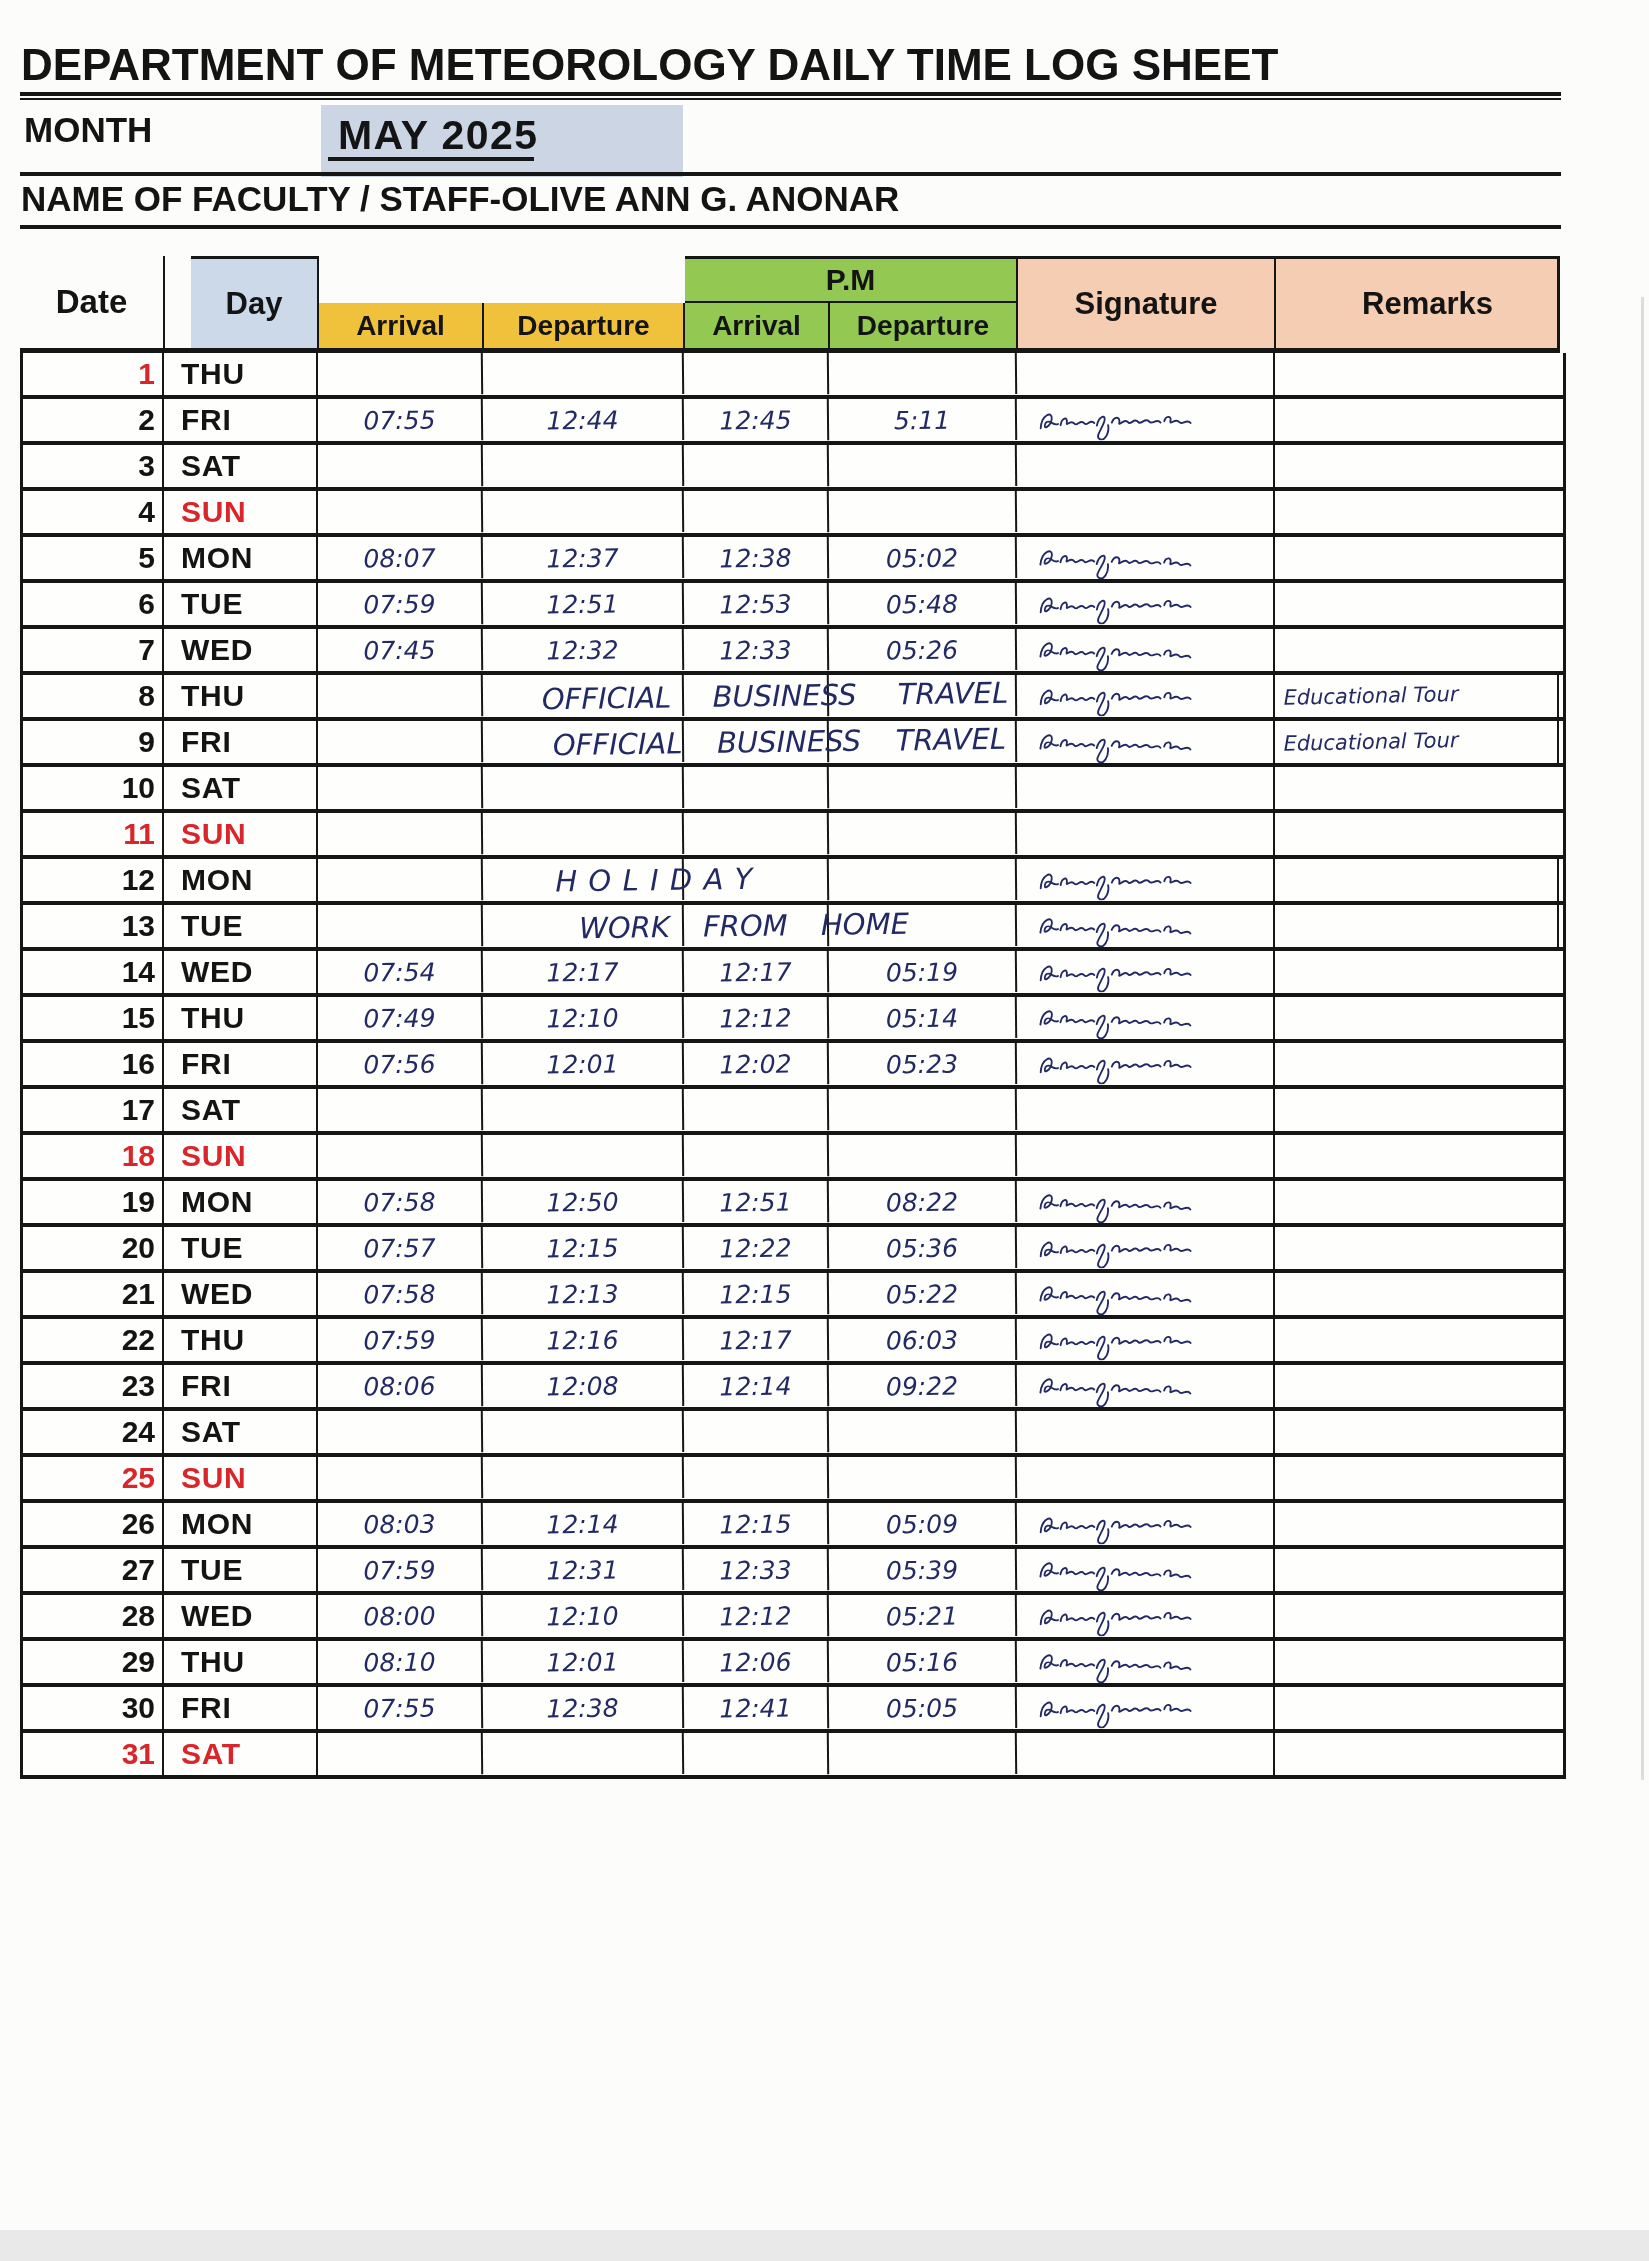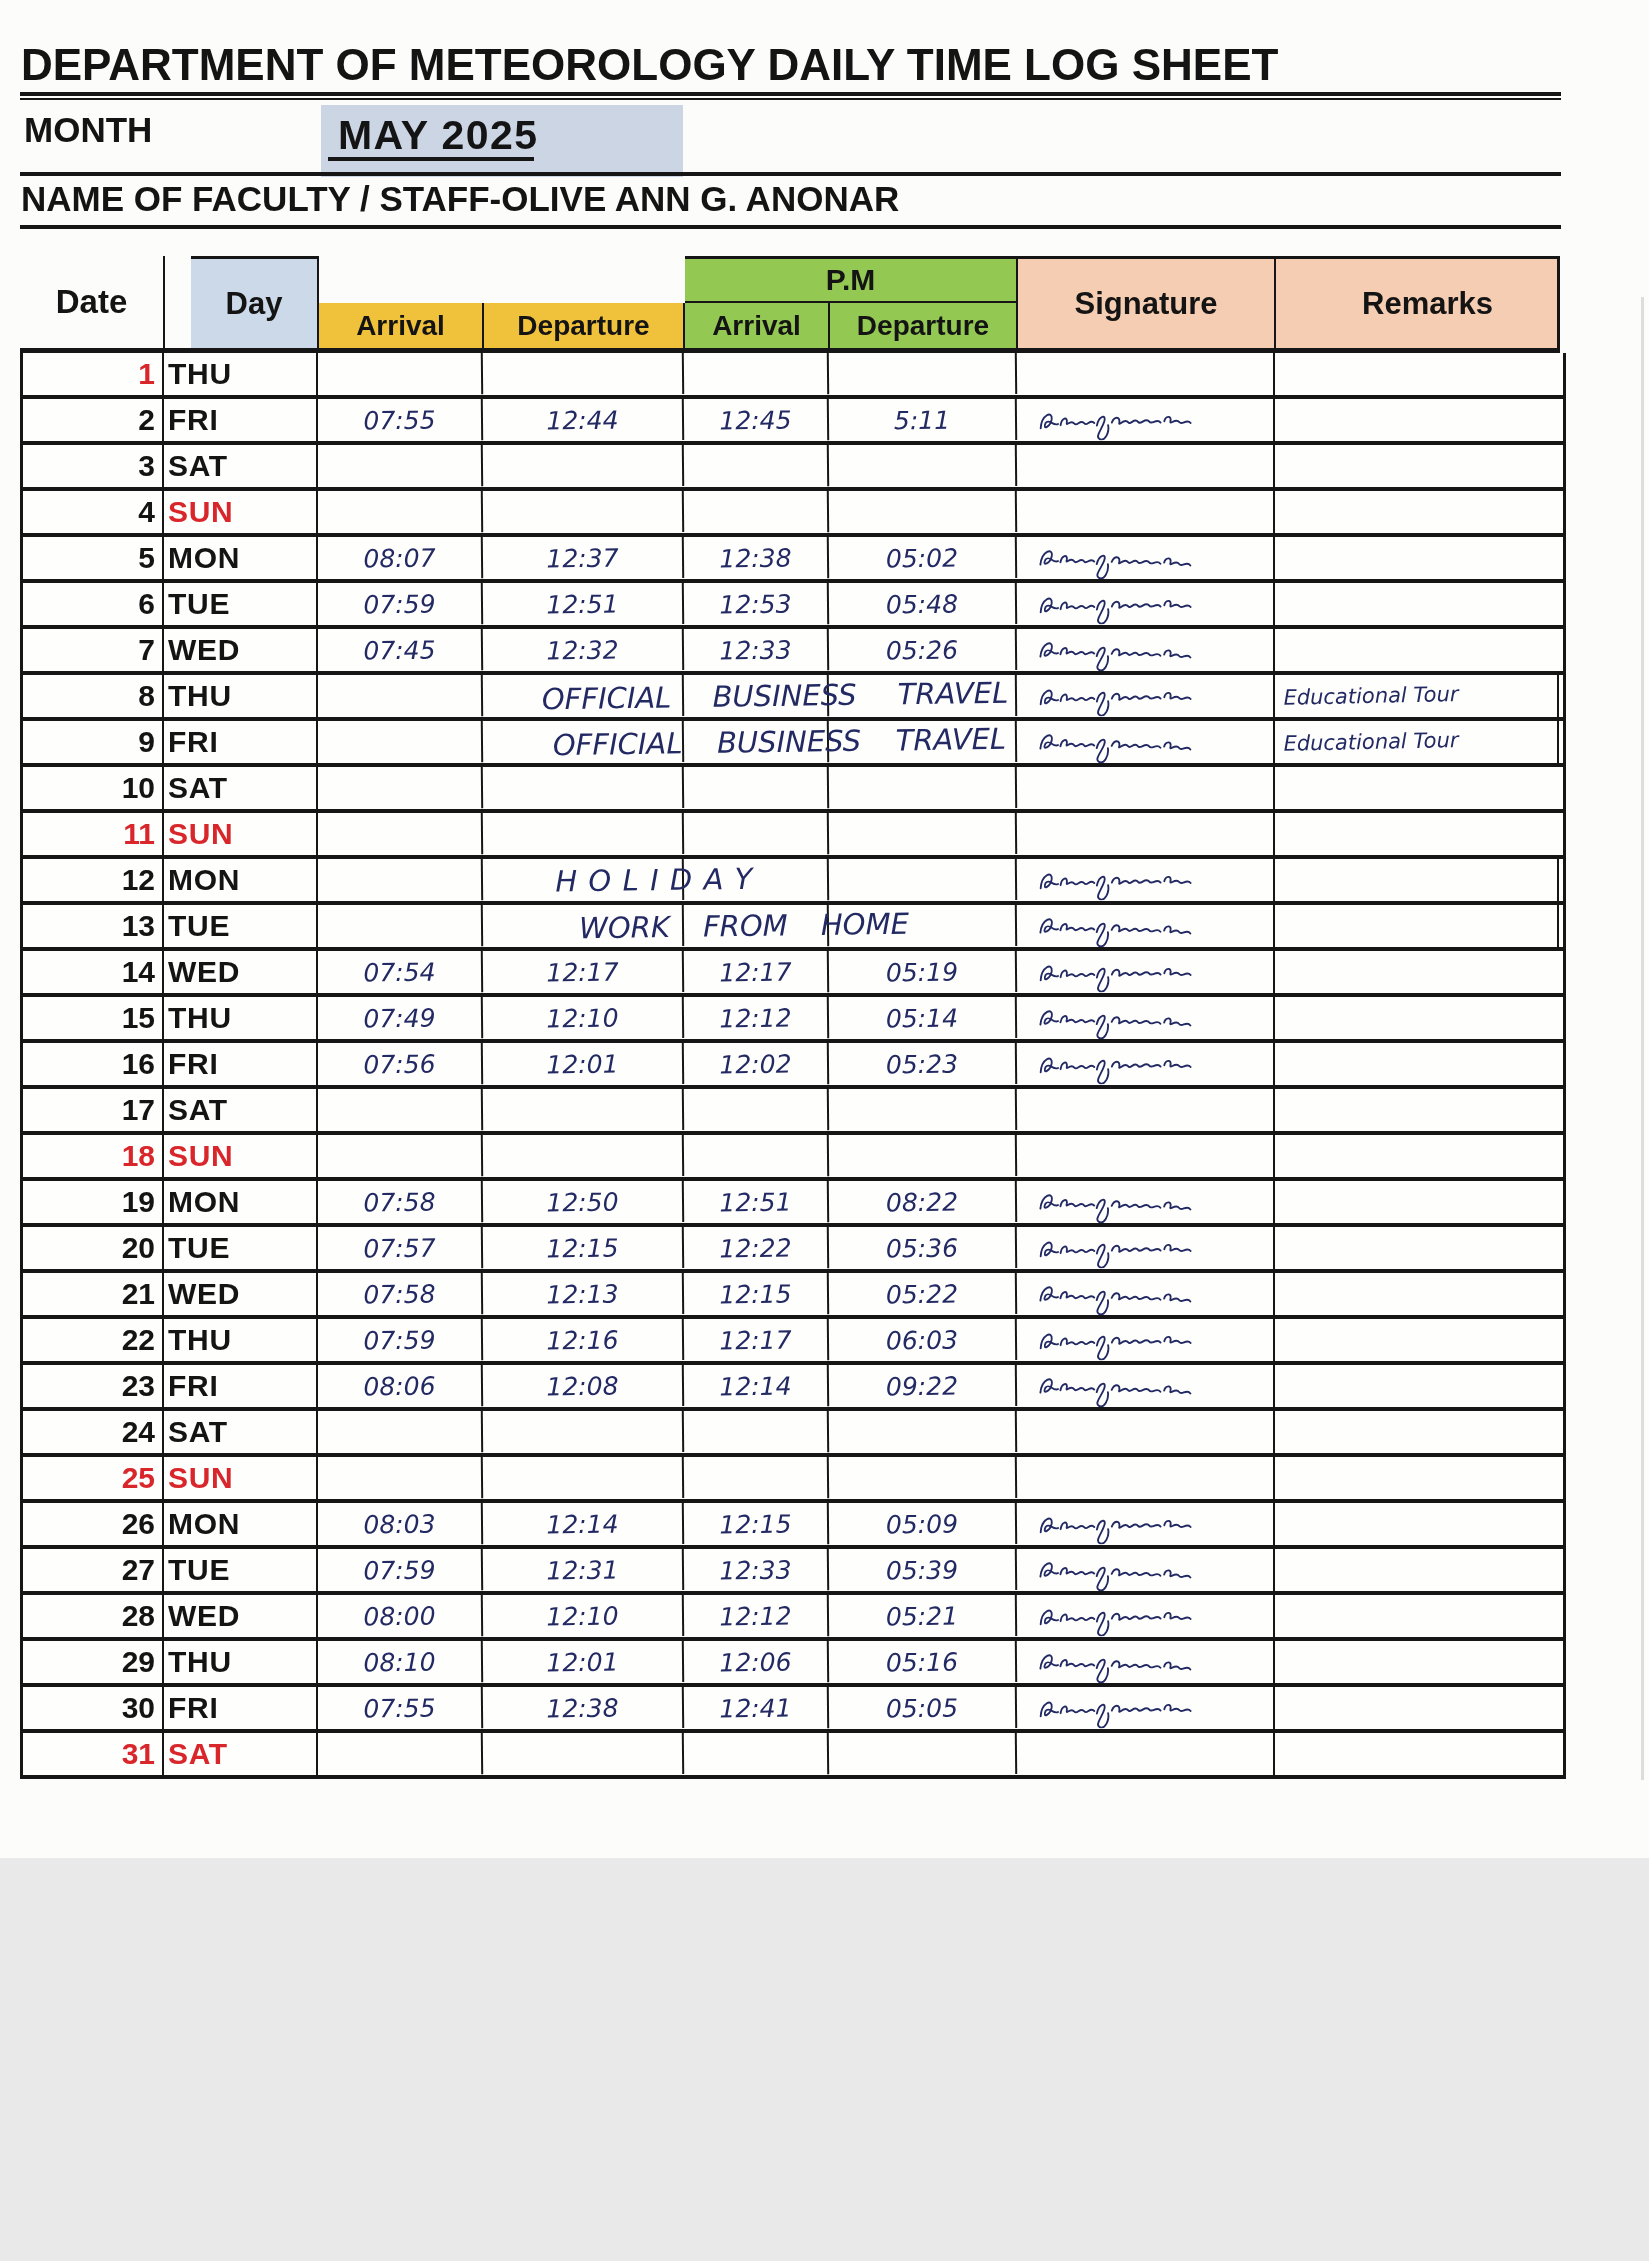--- a/index.html
+++ b/index.html
@@ -1,17 +1,17 @@
 <!DOCTYPE html>
 <html style="font-size:11.3px"><head>
 <meta charset="utf-8">
 <style>
   html,body{margin:0;padding:0;background:#e9e9e9;}
   .page{
-    position:relative; width:1650px; height:1858px; background:#fcfcfa;
+    position:relative; width:1650px; height:2230px; background:#fcfcfa;
     font-family:"Liberation Sans", sans-serif; color:#141414; overflow:hidden;
   }
   .rule{position:absolute; background:var(--line); }
   .page-title{
     position:absolute; left:21px; top:40px; font-size:44px; font-weight:bold;
     letter-spacing:0px; white-space:nowrap;
   }
   .month-label{position:absolute; left:24px; top:110px; font-size:35px; font-weight:bold;}
   .month-highlight{position:absolute; left:321px; top:105px; width:362px; height:72px; background:var(--highlight);}
   .month-value{position:absolute; left:338px; top:112px; font-size:41px; font-weight:bold; letter-spacing:1.4px;}
@@ -46,21 +46,21 @@
   .tbody{width:1540px; border-left:3.5px solid var(--line); border-right:3.5px solid var(--line);}
   .trow{
     position:relative; display:grid;
     grid-template-columns:141px 154px 165px 201px 145px 188px 258px 284px;
     height:42px; border-bottom:4.2px solid var(--line); background:#fefefd;
   }
   .trow > div{box-sizing:border-box; display:flex; align-items:center; overflow:visible;}
   .c{border-right:2.8px solid var(--line);}
   .c:last-child{border-right:none;}
   .cell-date{justify-content:flex-end; padding-right:7px; font-weight:bold; font-size:30px;}
-  .cell-day{justify-content:flex-start; padding-left:4px; font-weight:bold; font-size:30px; letter-spacing:0.7px;}
+  .cell-day{justify-content:flex-start; padding-left:17px; font-weight:bold; font-size:30px; letter-spacing:0.7px;}
   .red{color:var(--red);}
   .hw{
     font-family:"DejaVu Sans", sans-serif; font-style:italic; color:var(--ink);
     font-size:25px; justify-content:center; transform:rotate(-0.6deg);
   }
   .note{
     position:absolute; top:-4.2px; height:49px; display:flex; align-items:center; justify-content:center;
     font-family:"DejaVu Sans", sans-serif; font-style:italic; color:var(--ink);
     font-size:29px; z-index:5; white-space:nowrap; transform:rotate(-0.8deg);
   }

